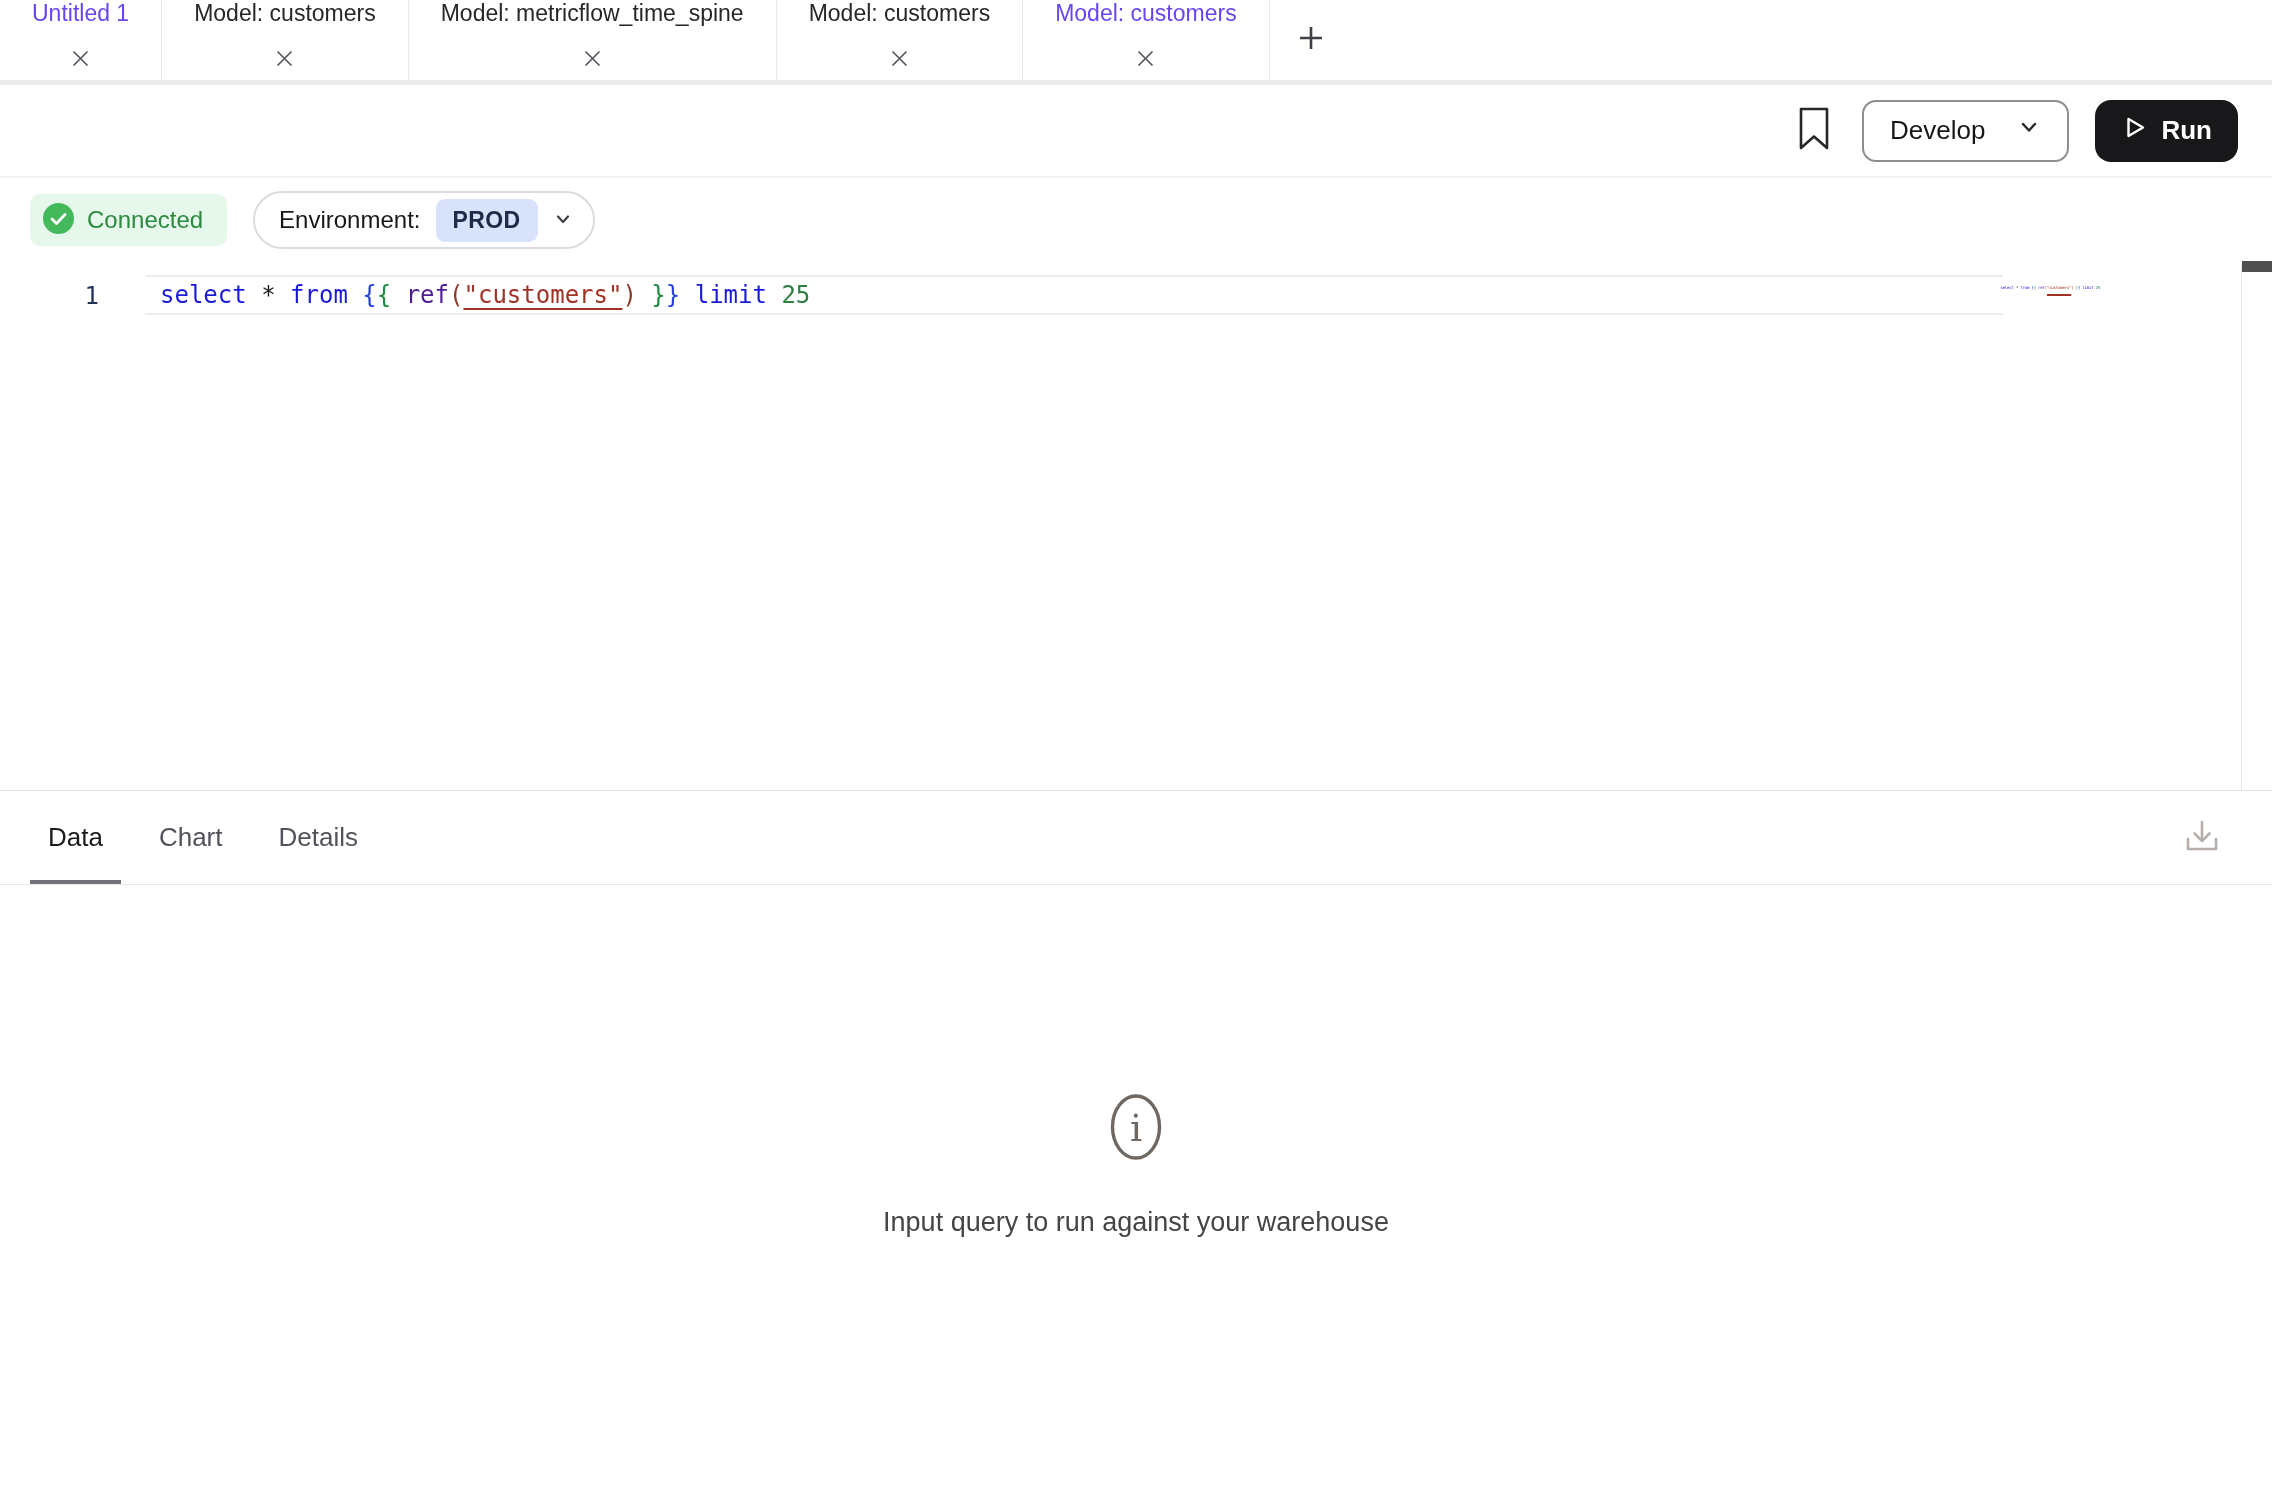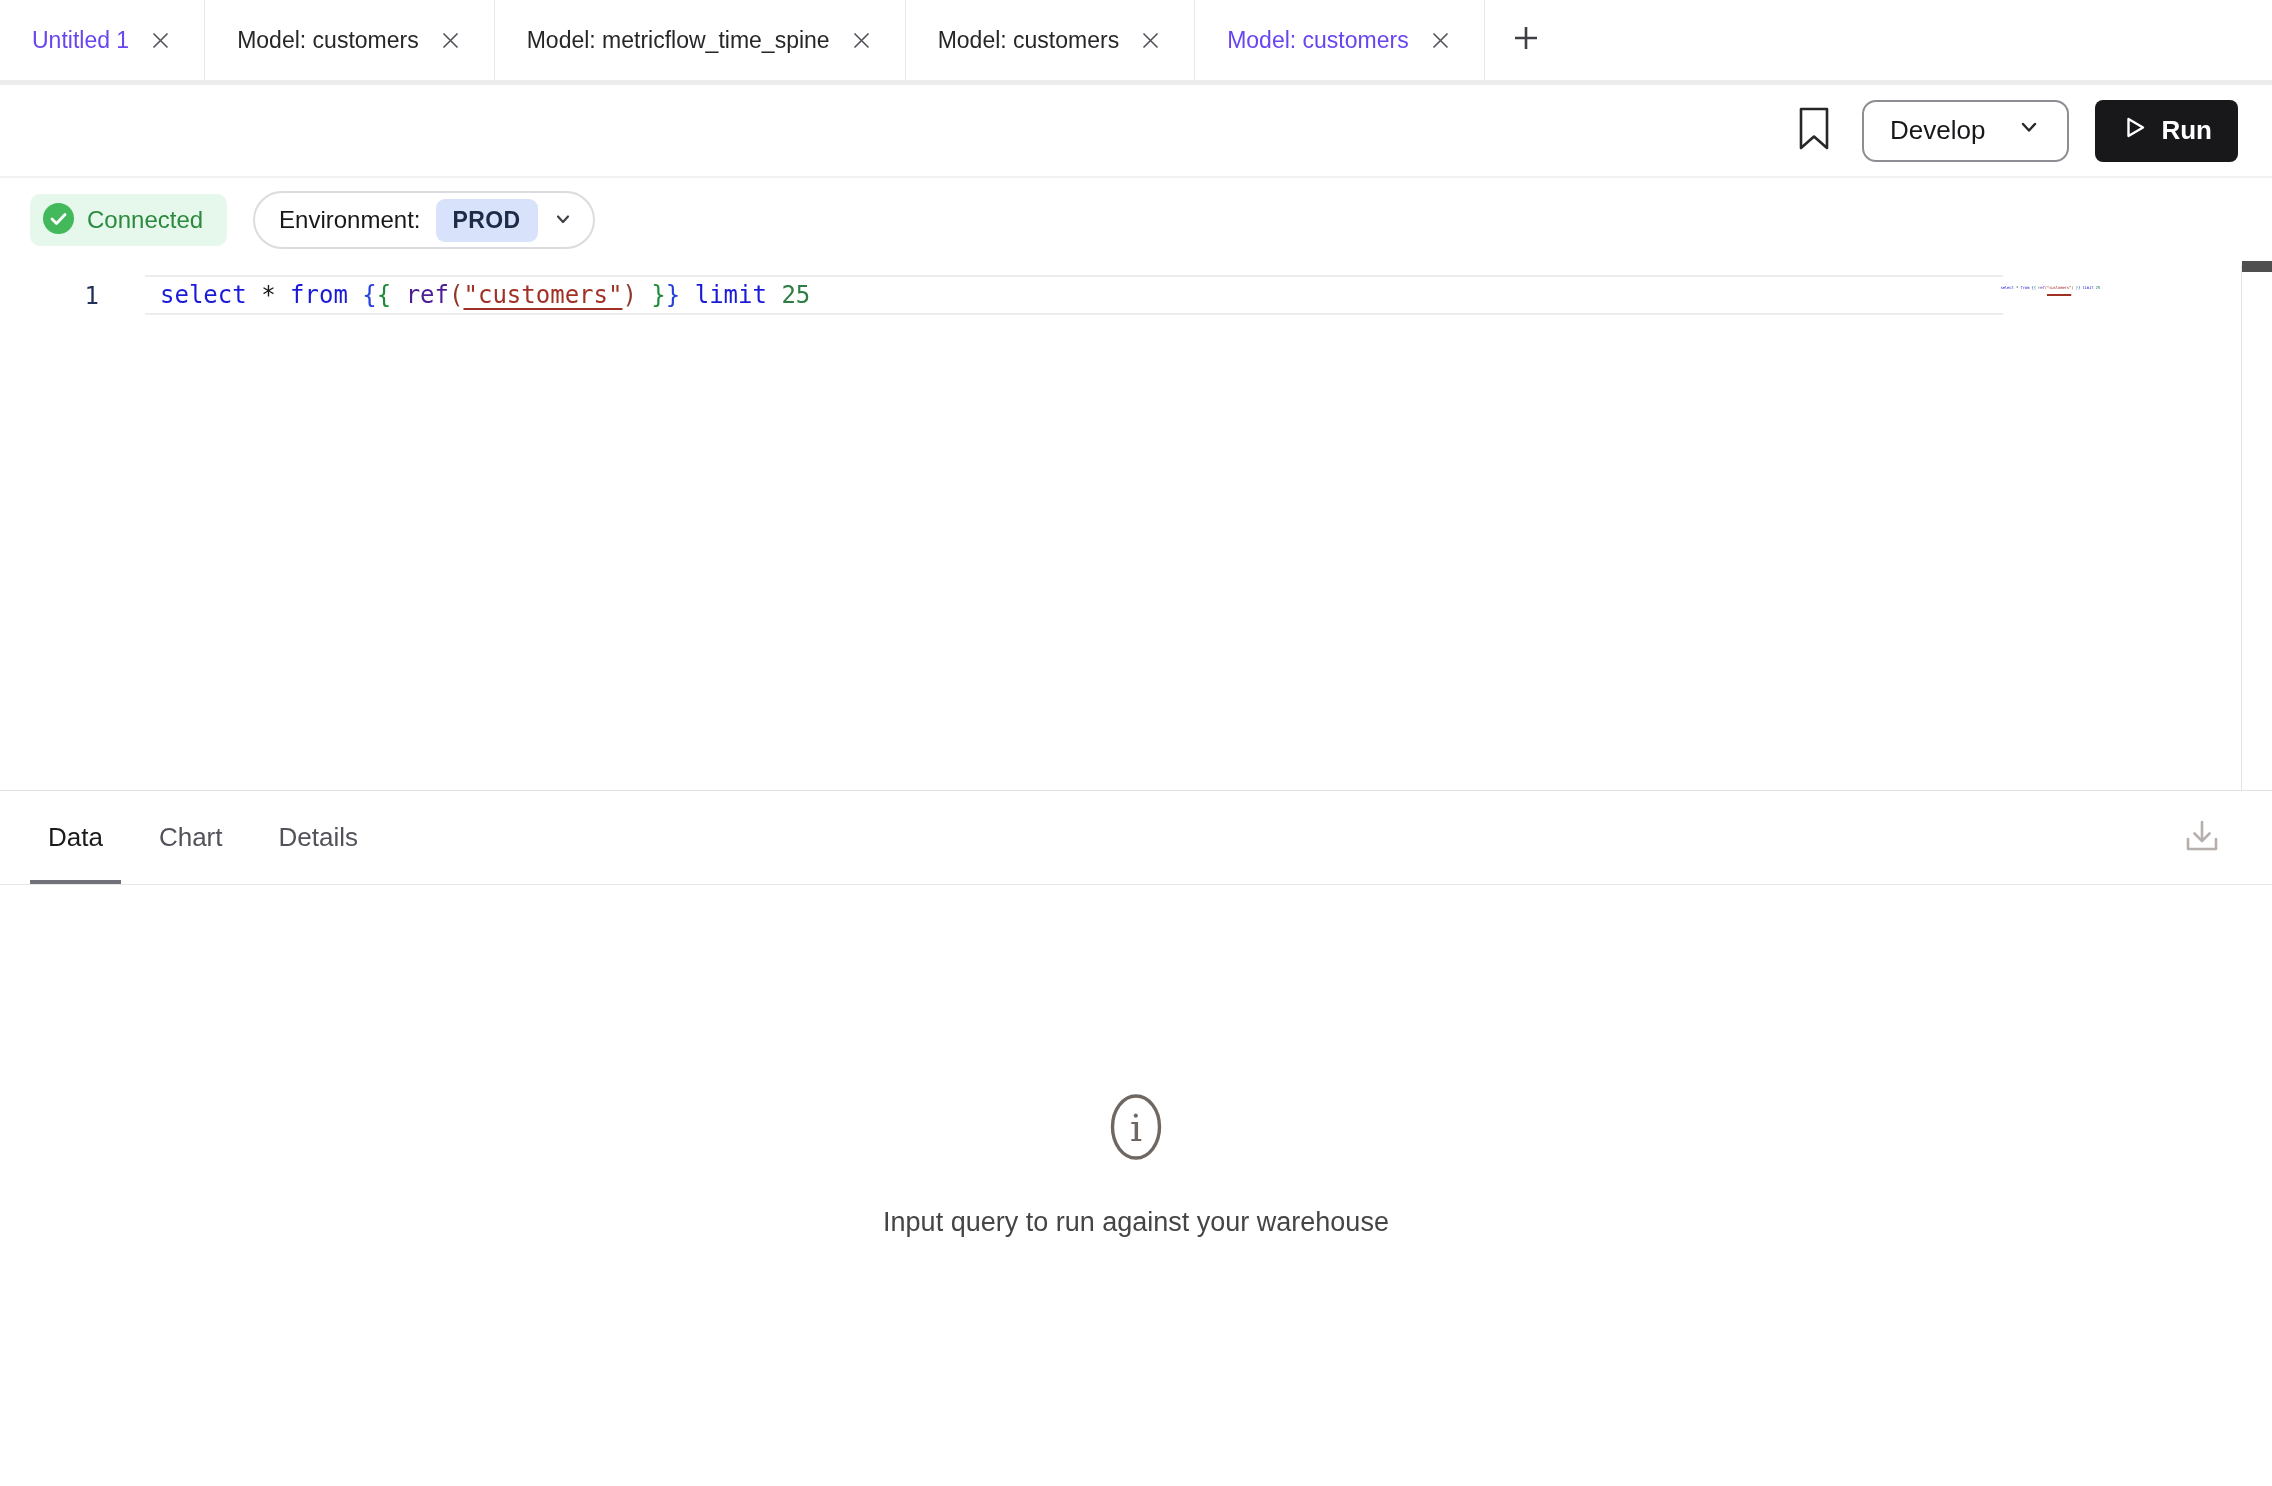--- a/index.html
+++ b/index.html
@@ -1,30 +1,30 @@
 <!DOCTYPE html>
 <html><head>
 <meta charset="utf-8">
 <style>
   * { margin:0; padding:0; box-sizing:border-box; }
   html,body { width:2272px; height:1486px; background:#ffffff; font-family:"Liberation Sans", sans-serif; color:#18181b; overflow:hidden; }
 
   
   .tabbar { height:85px; display:flex; align-items:stretch; border-bottom:5px solid #ececec; background:#fff; }
-  .tab { display:flex; align-items:center; gap:20px; padding:0 32px; border-right:1px solid #e8e8e8; cursor:pointer; background:#fff; }
+  .tab { display:flex; align-items:center; gap:20px; padding:0 32px; border-right:1px solid #e8e8e8; cursor:pointer; background:#fff;flex-direction:column; }
   .tab-label { font-size:23px; color:#27272a; white-space:nowrap; }
   .tab.active .tab-label { color:#6945ef; }
   .tab-close { flex:0 0 auto; display:flex; }
   .tab-add { display:flex; align-items:center; padding:0 26px; margin-left:0; cursor:pointer; }
 
   
   .toolbar { height:93px; border-bottom:2px solid #f1f1f1; display:flex; align-items:center; justify-content:flex-end; gap:26px; padding-right:34px; background:#fff; }
   .bookmark-btn { display:flex; align-items:center; margin-right:4px; cursor:pointer; }
   .btn-develop { height:62px; display:flex; align-items:center; gap:32px; padding:0 26px; background:#fff; border:2px solid #8d8d93; border-radius:14px; font-size:26px; font-weight:500; color:#18181b; cursor:pointer; font-family:inherit; }
-  .btn-run { height:62px; display:flex; align-items:center; gap:13px; padding:0 26px; background:#18181b; border:none; border-radius:8px; font-size:26px; font-weight:600; color:#ffffff; cursor:pointer; font-family:inherit; }
+  .btn-run { height:62px; display:flex; align-items:center; gap:13px; padding:0 26px; background:#18181b; border:none; border-radius:16px; font-size:26px; font-weight:600; color:#ffffff; cursor:pointer; font-family:inherit; }
 
   
   .statusrow { height:84px; display:flex; align-items:center; gap:26px; padding-left:30px; background:#fff; }
   .badge-connected { height:52px; display:flex; align-items:center; gap:13px; padding:0 24px 0 13px; background:#e6f8ec; border-radius:10px; }
   .badge-connected .label { font-size:24px; font-weight:500; color:#2b8a3e; }
   .env-pill { height:58px; display:flex; align-items:center; gap:15px; padding:0 20px 0 24px; background:#fff; border:2px solid #dcdce0; border-radius:29px; cursor:pointer; font-family:inherit; }
   .env-label { font-size:24px; color:#18181b; }
   .env-chip { background:#d8e3fb; color:#1e2b48; border-radius:9px; padding:8px 17px; font-size:23px; font-weight:600; letter-spacing:.4px; }
 
   

